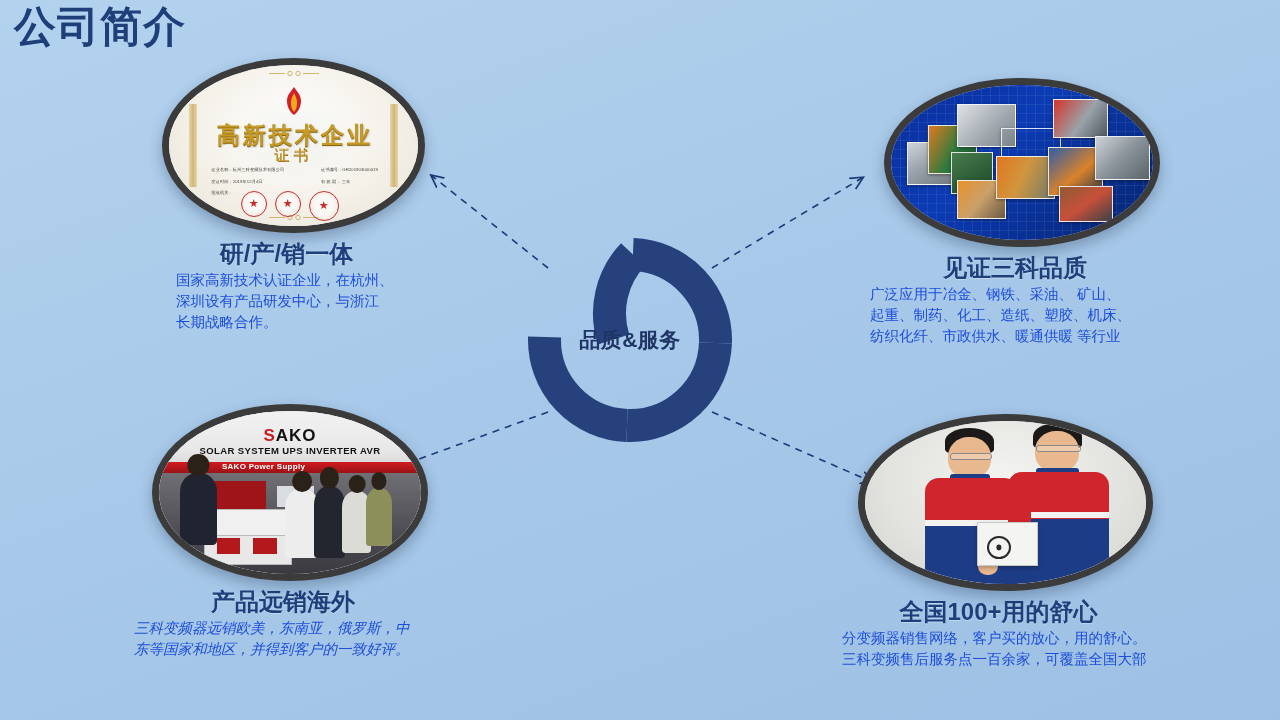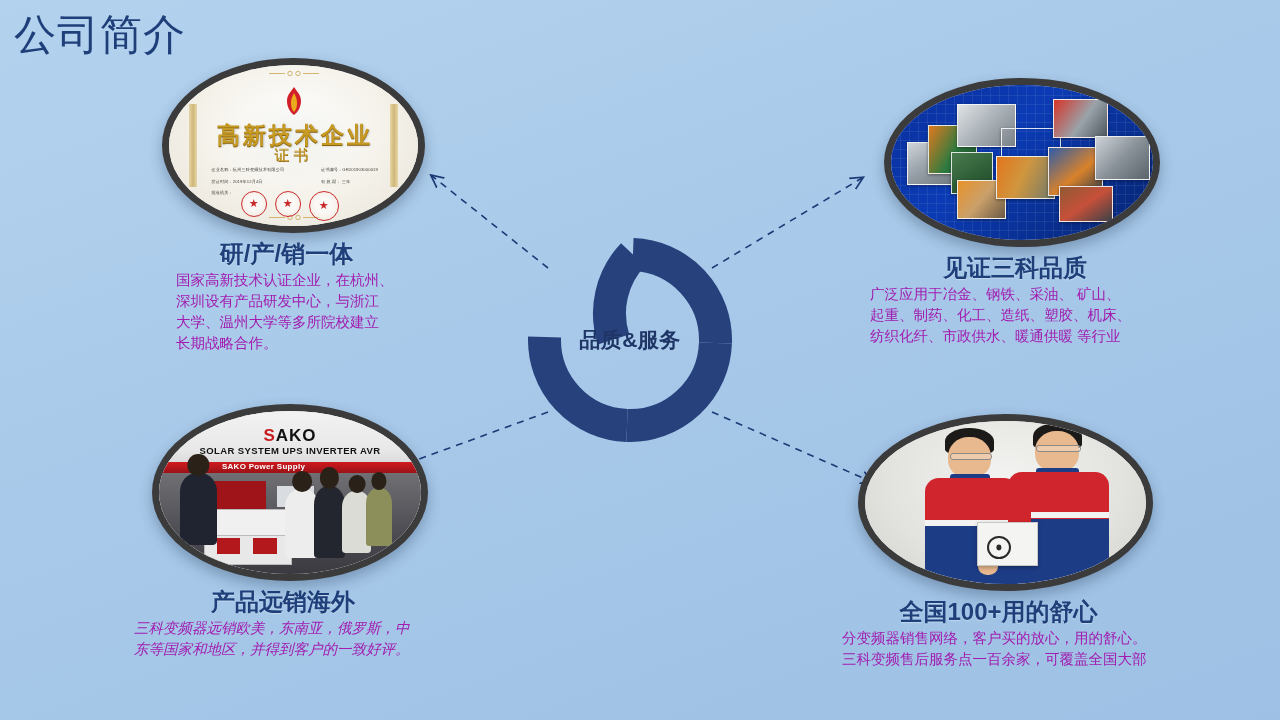--- a/index.html
+++ b/index.html
@@ -12,23 +12,23 @@
     overflow: hidden;
     font-family: "Liberation Sans", "DejaVu Sans", sans-serif;
     background: linear-gradient(160deg, #b3d2ee 0%, #a8c9e9 45%, #9dc0e4 100%);
     position: relative;
   }
 
   
   .page-title {
     position: absolute;
     left: 14px;
-    top: 12px;
+    top: 4px;
     font-size: 42px;
-    font-weight: 400;
+    font-weight: 700;
     color: #1f3f7a;
     letter-spacing: 1px;
     line-height: 1.1;
     white-space: nowrap;
   }
 
   
   .connectors {
     position: absolute;
     left: 0; top: 0;
@@ -84,21 +84,21 @@
     font-weight: bold;
     color: #1f3f7a;
     margin-top: 7px;
     line-height: 1.15;
     text-shadow: 0 1px 1px rgba(255,255,255,0.35);
     white-space: nowrap;
   }
   .node-body {
     font-size: 14.5px;
     line-height: 1.45;
-    color: #a21caf;
+    color: #1d4ed8;
     margin-top: 2px;
   }
   .node-body div { white-space: nowrap; }
   .tl .node-body { text-align: left; padding-left: 14px; }
   .tr .node-body { text-align: left; padding-left: 8px; }
   .bl .node-body { text-align: left; padding-left: 6px; font-style: italic; }
   .br .node-body { text-align: left; padding-left: 6px; }
 
   
   .cert {
@@ -429,21 +429,20 @@
           <div class="seal wide"></div>
         </div>
       </div>
     </div>
   </div>
 
   <div class="node-title" style="width:249px;">研/产/销一体</div>
   <div class="node-body">
     <div>国家高新技术认证企业，在杭州、</div>
     <div>深圳设有产品研发中心，与浙江</div>
-    <div>大学、温州大学等多所院校建立</div>
     <div>长期战略合作。</div>
   </div>
 </div>
 
 <div class="node tr" style="left:862px; top:78px; width:340px;">
 
   <div class="oval" style="width:262px; height:155px; margin-left:22px;">
     <div class="pic">
       <div class="collage">
         <div class="ph" style="left:6%; top:37%; width:20%; height:26%;

